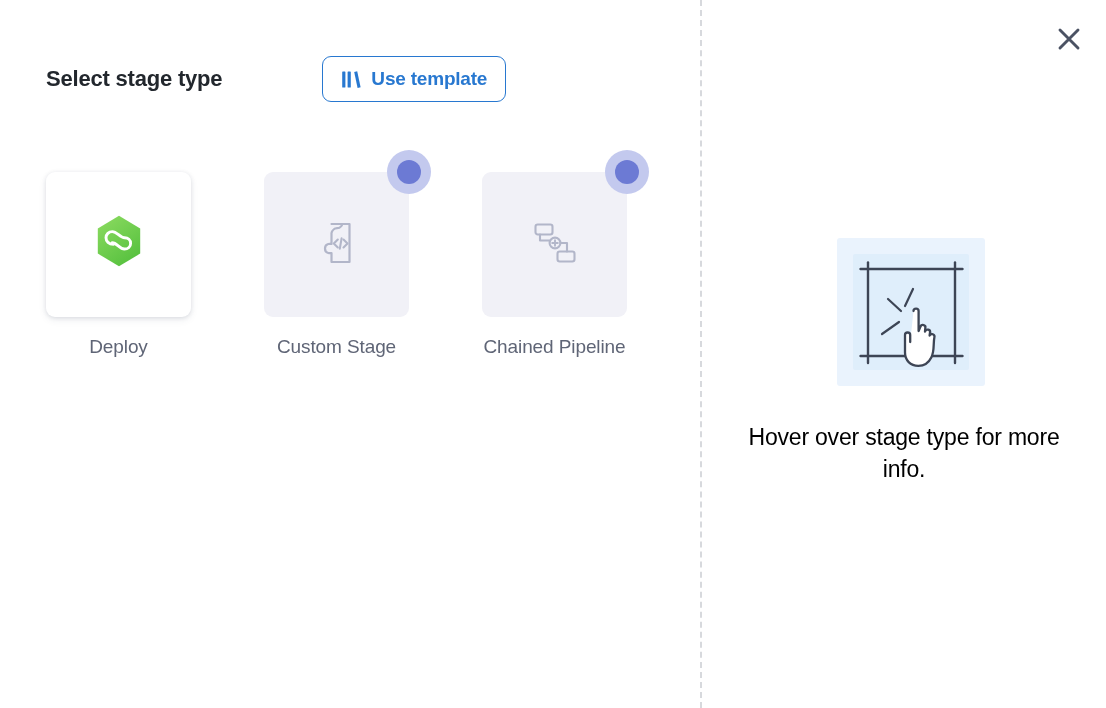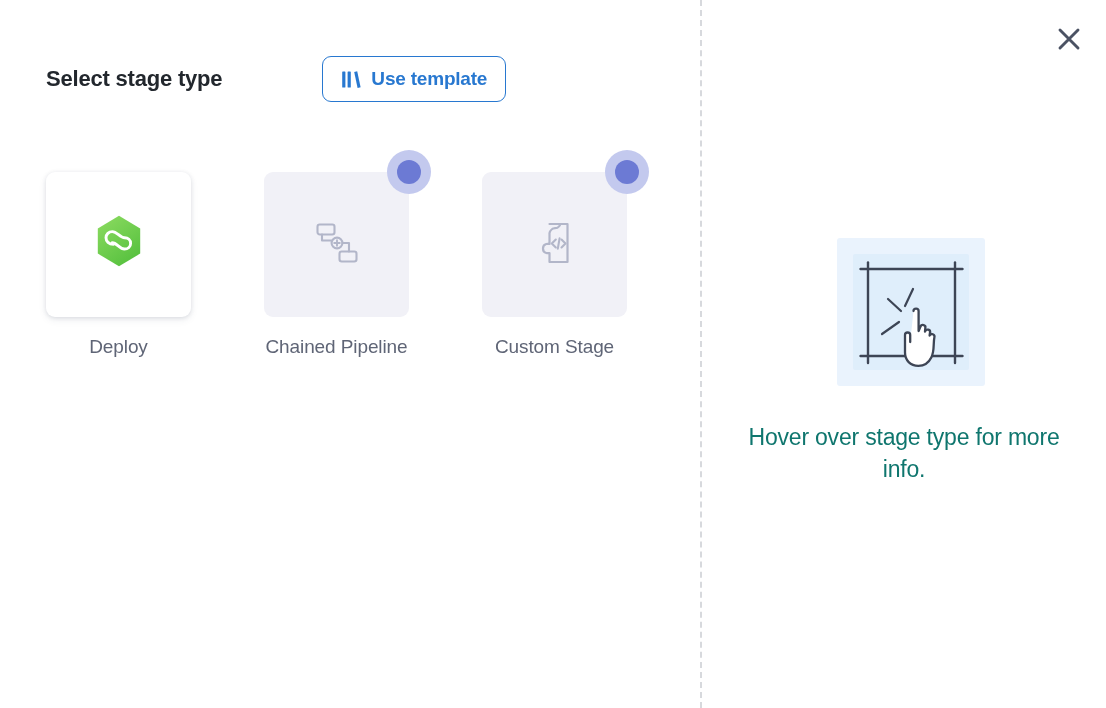--- a/index.html
+++ b/index.html
@@ -183,21 +183,21 @@
   }
 
   .hover-text {
     position: absolute;
     left: 28px;
     top: 421px;
     width: 348px;
     text-align: center;
     font-size: 23px;
     line-height: 32px;
-    color: #0f766e;
+    color: #000000;
     letter-spacing: -0.2px;
   }
 </style>
 </head>
 <body>
 
 <div class="screen">
 
   <div class="divider"></div>
 
@@ -245,52 +245,52 @@
         </div>
         <div class="card-label">Deploy</div>
       </div>
 
 
 
       <div class="card-cell">
         <div class="card-tile-wrap">
           <div class="card-tile disabled">
             <span>
+              <svg width="46" height="48" viewBox="0 0 46 48" fill="none" aria-hidden="true">
+                <path d="M17.5 5 H35.5 V43 H17.5 V34 C17.5 34 11 35.5 11 29.5 C11 23.5 17.5 25 17.5 25 V14 C17.5 14 18.8 9.2 23 9.2 C27.2 9.2 28.4 5 28.4 5" stroke="#b2b6c9" stroke-width="2.2" stroke-linejoin="round" stroke-linecap="round" fill="none"></path>
+                <path d="M23.8 20.5 L19.8 24.5 L23.8 28.5" stroke="#b2b6c9" stroke-width="2.1" stroke-linecap="round" stroke-linejoin="round" fill="none"></path>
+                <path d="M29.5 20.5 L33.5 24.5 L29.5 28.5" stroke="#b2b6c9" stroke-width="2.1" stroke-linecap="round" stroke-linejoin="round" fill="none"></path>
+                <path d="M27.6 19.4 L25.8 29.6" stroke="#b2b6c9" stroke-width="2.1" stroke-linecap="round" fill="none"></path>
+              </svg>
+            </span>
+          </div>
+          <div class="dot-badge"></div>
+        </div>
+        <div class="card-label">Custom Stage</div>
+      </div>
+
+      <div class="card-cell">
+        <div class="card-tile-wrap">
+          <div class="card-tile disabled">
+            <span>
               <svg width="48" height="48" viewBox="0 0 48 48" fill="none" aria-hidden="true">
                 <rect x="4.5" y="5.5" width="17" height="10" rx="2.2" stroke="#b2b6c9" stroke-width="2.1" fill="none"></rect>
                 <rect x="26.5" y="32.5" width="17" height="10" rx="2.2" stroke="#b2b6c9" stroke-width="2.1" fill="none"></rect>
                 <circle cx="24" cy="24" r="5.4" stroke="#b2b6c9" stroke-width="2.1" fill="none"></circle>
                 <path d="M24 21.2 V26.8 M21.2 24 H26.8" stroke="#b2b6c9" stroke-width="1.9" stroke-linecap="round"></path>
                 <path d="M9 15.5 V21.5 H18.6" stroke="#b2b6c9" stroke-width="2.1" stroke-linecap="round" stroke-linejoin="round" fill="none"></path>
                 <path d="M29.4 24 H36 V32.5" stroke="#b2b6c9" stroke-width="2.1" stroke-linecap="round" stroke-linejoin="round" fill="none"></path>
               </svg>
             </span>
           </div>
           <div class="dot-badge"></div>
         </div>
         <div class="card-label">Chained Pipeline</div>
       </div>
 
-      <div class="card-cell">
-        <div class="card-tile-wrap">
-          <div class="card-tile disabled">
-            <span>
-              <svg width="46" height="48" viewBox="0 0 46 48" fill="none" aria-hidden="true">
-                <path d="M17.5 5 H35.5 V43 H17.5 V34 C17.5 34 11 35.5 11 29.5 C11 23.5 17.5 25 17.5 25 V14 C17.5 14 18.8 9.2 23 9.2 C27.2 9.2 28.4 5 28.4 5" stroke="#b2b6c9" stroke-width="2.2" stroke-linejoin="round" stroke-linecap="round" fill="none"></path>
-                <path d="M23.8 20.5 L19.8 24.5 L23.8 28.5" stroke="#b2b6c9" stroke-width="2.1" stroke-linecap="round" stroke-linejoin="round" fill="none"></path>
-                <path d="M29.5 20.5 L33.5 24.5 L29.5 28.5" stroke="#b2b6c9" stroke-width="2.1" stroke-linecap="round" stroke-linejoin="round" fill="none"></path>
-                <path d="M27.6 19.4 L25.8 29.6" stroke="#b2b6c9" stroke-width="2.1" stroke-linecap="round" fill="none"></path>
-              </svg>
-            </span>
-          </div>
-          <div class="dot-badge"></div>
-        </div>
-        <div class="card-label">Custom Stage</div>
-      </div>
-
     </div>
   </div>
 
   <div class="right-pane">
 
     <div class="hover-illustration">
       <svg width="148" height="148" viewBox="0 0 148 148" fill="none" aria-hidden="true">
         <rect x="0" y="0" width="148" height="148" rx="3" fill="#eaf3fd"></rect>
         <rect x="16" y="16" width="116" height="116" rx="2" fill="#dfeefb"></rect>
 

